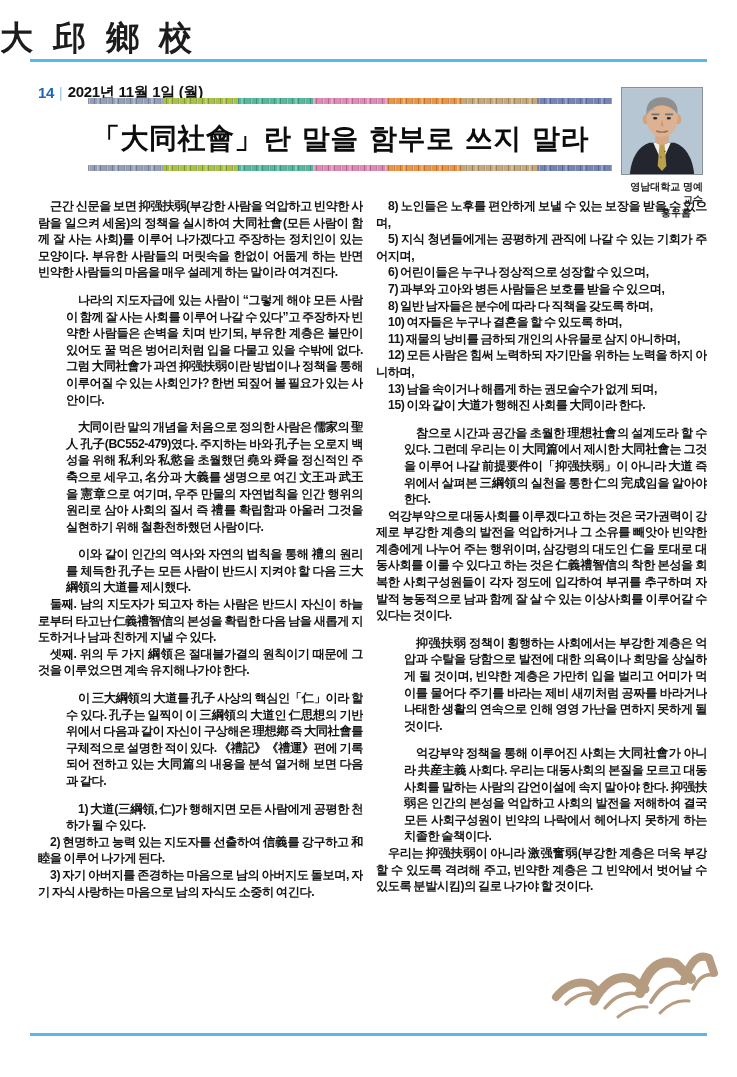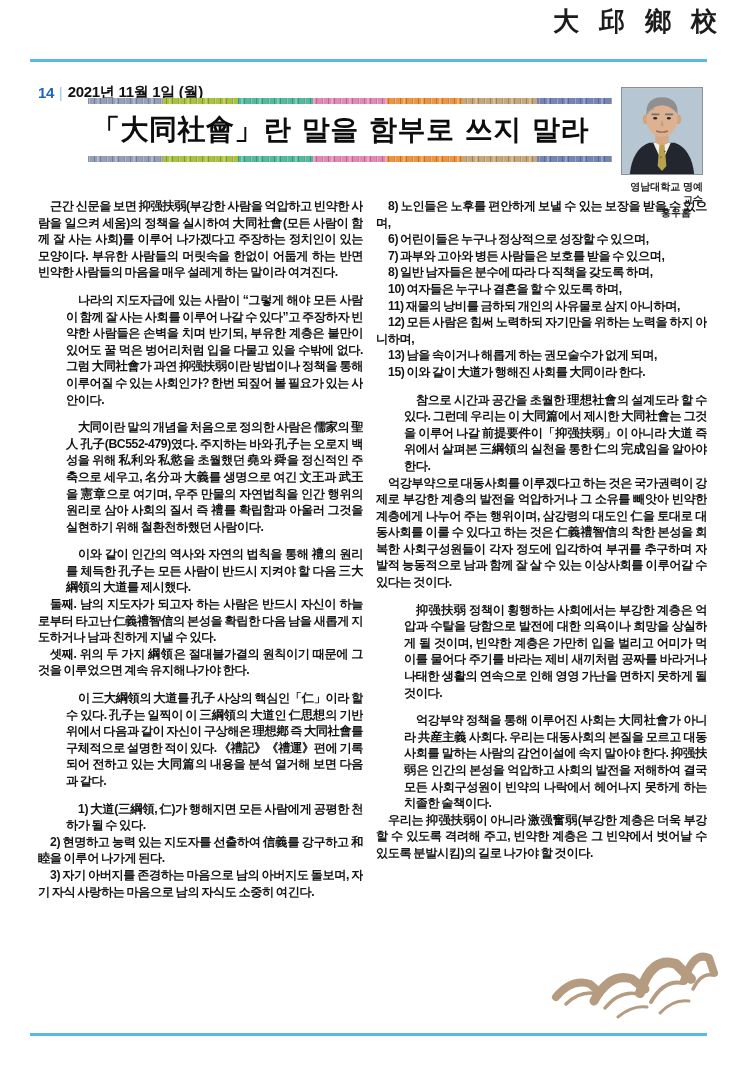--- a/index.html
+++ b/index.html
@@ -11,42 +11,42 @@
   }
   
   .header-info {
     position:absolute; left:38px; top:39px;
     font-size:15px; font-weight:bold; letter-spacing:-0.3px;
     display:flex; align-items:center; gap:5px;margin-top:44px;
   }
   .page-num { font-weight:bold; }
   .hdr-sep { font-weight:normal; transform:scaleX(.7); }
   .masthead {
-    position:absolute; left:0; right:0; top:4px; text-align:right;
+    position:absolute; left:0; right:0; top:16px; text-align:left;
     font-family:"DejaVu Serif", serif; font-weight:bold;
-    font-size:26px; letter-spacing:20px; color:#1c1c1c;
+    font-size:33px; letter-spacing:20px; color:#1c1c1c;
   }
   .header-rule, .bottom-rule {
     position:absolute; left:30px; width:677px; height:3px;
   }
   .header-rule { top:59px; }
   .bottom-rule { top:1033px; }
 
   
   .title-box { position:absolute; left:88px; top:98px; width:524px; }
   .deco-bar { display:flex; height:6px; width:100%; position:relative; }
   .deco-bar::after {
     content:""; position:absolute; inset:0;
     background:repeating-linear-gradient(90deg, rgba(0,0,30,.22) 0 1px, transparent 1px 6px),
                repeating-linear-gradient(90deg, rgba(255,255,255,.25) 0 2px, transparent 2px 9px);
   }
   .bar-seg { flex:1 1 auto; height:100%; }
   .article-title {
     font-family:"DejaVu Serif", serif; font-size:28px; font-weight:600;
-    color:#0d0d0d; padding:7px 0 7px 4px; white-space:nowrap; letter-spacing:.5px;
+    color:#0d0d0d; padding:16px 0 7px 4px; white-space:nowrap; letter-spacing:.5px;
   }
 
   
   .photo-wrap { position:absolute; left:621px; top:87px; width:82px; }
   .photo { display:block; width:82px; height:88px; border:1px solid #8a9097; }
   .photo-caption { margin-top:5px; font-size:10px; font-weight:bold; line-height:13px; text-align:right; color:#222; }
   .author-name { padding-right:12px; }
 
   
   .col { position:absolute; top:198px; height:800px; overflow:hidden; }
@@ -131,20 +131,21 @@
       <p class="para gap">이와 같이 인간의 역사와 자연의 법칙을 통해 禮의 원리를 체득한 孔子는 모든 사람이 반드시 지켜야 할 다음 三大 綱領의 大道를 제시했다.</p>
       <p class="para">둘째. 남의 지도자가 되고자 하는 사람은 반드시 자신이 하늘로부터 타고난 仁義禮智信의 본성을 확립한 다음 남을 새롭게 지도하거나 남과 친하게 지낼 수 있다.</p>
       <p class="para">셋째. 위의 두 가지 綱領은 절대불가결의 원칙이기 때문에 그것을 이루었으면 계속 유지해나가야 한다.</p>
       <p class="para gap">이 三大綱領의 大道를 孔子 사상의 핵심인「仁」이라 할 수 있다. 孔子는 일찍이 이 三綱領의 大道인 仁思想의 기반 위에서 다음과 같이 자신이 구상해온 理想鄕 즉 大同社會를 구체적으로 설명한 적이 있다. 《禮記》《禮運》편에 기록되어 전하고 있는 大同篇의 내용을 분석 열거해 보면 다음과 같다.</p>
       <p class="para gap">1) 大道(三綱領, 仁)가 행해지면 모든 사람에게 공평한 천하가 될 수 있다.</p>
       <p class="para">2) 현명하고 능력 있는 지도자를 선출하여 信義를 강구하고 和睦을 이루어 나가게 된다.</p>
       <p class="para">3) 자기 아버지를 존경하는 마음으로 남의 아버지도 돌보며, 자기 자식 사랑하는 마음으로 남의 자식도 소중히 여긴다.</p>
     </div>
   <div class="col col-right">
       <p class="para">8) 노인들은 노후를 편안하게 보낼 수 있는 보장을 받을 수 있으며,</p>
+      <p class="para">5) 지식 청년들에게는 공평하게 관직에 나갈 수 있는 기회가 주어지며,</p>
       <p class="para">6) 어린이들은 누구나 정상적으로 성장할 수 있으며,</p>
       <p class="para">7) 과부와 고아와 병든 사람들은 보호를 받을 수 있으며,</p>
       <p class="para">8) 일반 남자들은 분수에 따라 다 직책을 갖도록 하며,</p>
       <p class="para">10) 여자들은 누구나 결혼을 할 수 있도록 하며,</p>
       <p class="para">11) 재물의 낭비를 금하되 개인의 사유물로 삼지 아니하며,</p>
       <p class="para">12) 모든 사람은 힘써 노력하되 자기만을 위하는 노력을 하지 아니하며,</p>
       <p class="para">13) 남을 속이거나 해롭게 하는 권모술수가 없게 되며,</p>
       <p class="para">15) 이와 같이 大道가 행해진 사회를 大同이라 한다.</p>
       <p class="para gap">참으로 시간과 공간을 초월한 理想社會의 설계도라 할 수 있다. 그런데 우리는 이 大同篇에서 제시한 大同社會는 그것을 이루어 나갈 前提要件이「抑强扶弱」이 아니라 大道 즉 위에서 살펴본 三綱領의 실천을 통한 仁의 完成임을 알아야 한다.</p>
       <p class="para">억강부약으로 대동사회를 이루겠다고 하는 것은 국가권력이 강제로 부강한 계층의 발전을 억압하거나 그 소유를 빼앗아 빈약한 계층에게 나누어 주는 행위이며, 삼강령의 대도인 仁을 토대로 대동사회를 이룰 수 있다고 하는 것은 仁義禮智信의 착한 본성을 회복한 사회구성원들이 각자 정도에 입각하여 부귀를 추구하며 자발적 능동적으로 남과 함께 잘 살 수 있는 이상사회를 이루어갈 수 있다는 것이다.</p>

